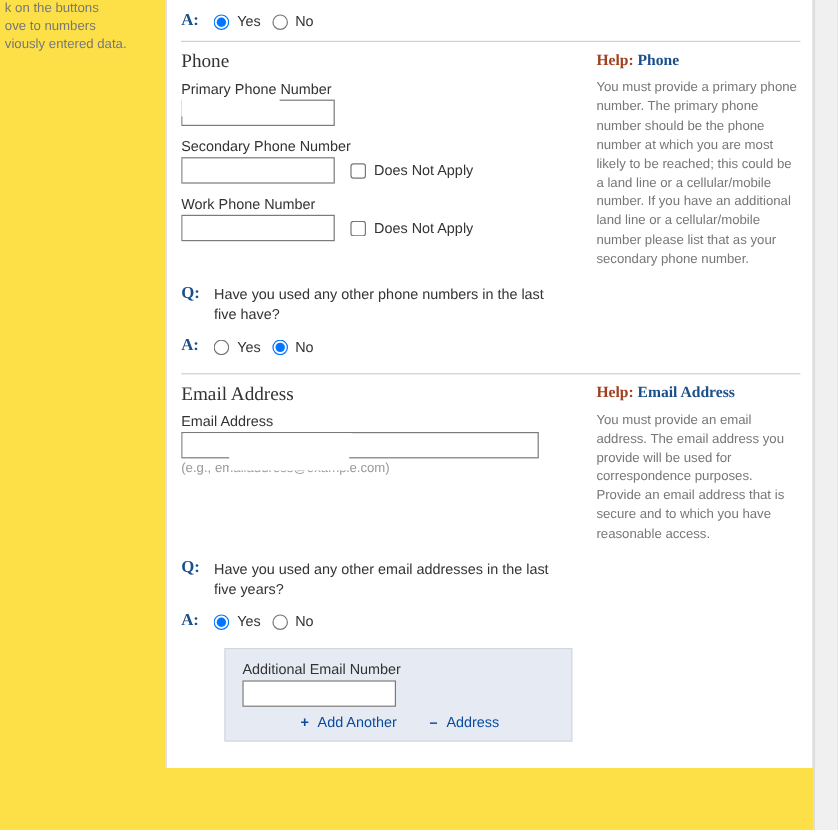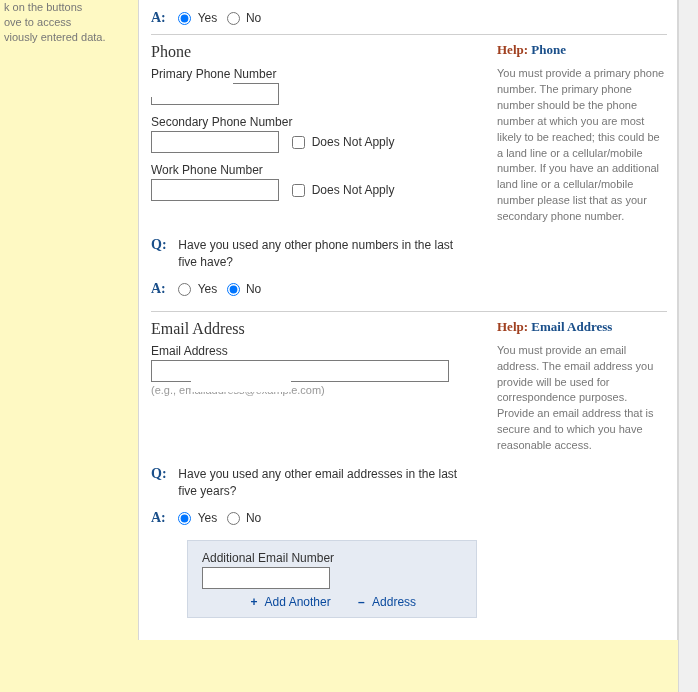--- a/index.html
+++ b/index.html
@@ -1,16 +1,16 @@
 <!DOCTYPE html>
 <html><head>
 <meta charset="utf-8">
 <style>
   html,body{margin:0;padding:0;background:#e9e9e9;font-family:Arial,Helvetica,sans-serif;font-size:12px;color:#333;}
-  .viewport{width:698px;height:692px;position:relative;overflow:hidden;background:#fef9c3;}
+  .viewport{width:698px;height:692px;position:relative;overflow:hidden;background:#fde047;}
   .leftnote{position:absolute;left:0;top:0;width:135px;color:#777;font-size:11px;line-height:1.35;padding:0 4px;}
   .panel{position:absolute;left:138px;top:0;width:540px;height:640px;background:#fff;border-left:1px solid #d7d7d7;border-right:1px solid #d7d7d7;box-sizing:border-box;padding:0 10px 20px 12px;overflow:hidden;}
   .rail{position:absolute;left:678px;top:0;width:20px;height:692px;background:#f0f0f0;border-left:1px solid #d7d7d7;box-sizing:border-box;}
   .qa{margin:6px 0 14px 0;}
   .q-label,.a-label{font-family:Georgia,"Times New Roman",serif;font-weight:bold;color:#1a4f8a;font-size:14px;display:inline-block;width:24px;vertical-align:top;}
   .q-text{display:inline-block;width:280px;color:#333;font-size:12px;vertical-align:top;line-height:1.4;}
   .a-row{margin-top:10px;}
   .a-opts{display:inline-block;vertical-align:middle;}
   .a-opts label{margin-right:6px;font-size:12px;vertical-align:middle;}
   .a-opts input{vertical-align:middle;margin:0 3px 0 0;}
@@ -38,21 +38,21 @@
   .linkbtn{color:#0a4a9e;cursor:pointer;}
   .sign{display:inline-block;width:12px;text-align:center;color:#0a4a9e;margin-right:2px;font-weight:bold;}
   .subactions .gap{display:inline-block;width:18px;}
 </style>
 </head>
 <body>
 <div class="viewport">
 
   <div class="leftnote">
     <div>k on the buttons</div>
-    <div>ove to access</div>
+    <div>ove to numbers</div>
     <div>viously entered data.</div>
   </div>
 
   <div class="panel">
 
     <div class="a-row">
       <span class="a-label">A:</span>
       <span class="a-opts">
         <input type="radio" name="r0" id="r0y" checked="" style="">
         <label for="r0y">Yes</label>

